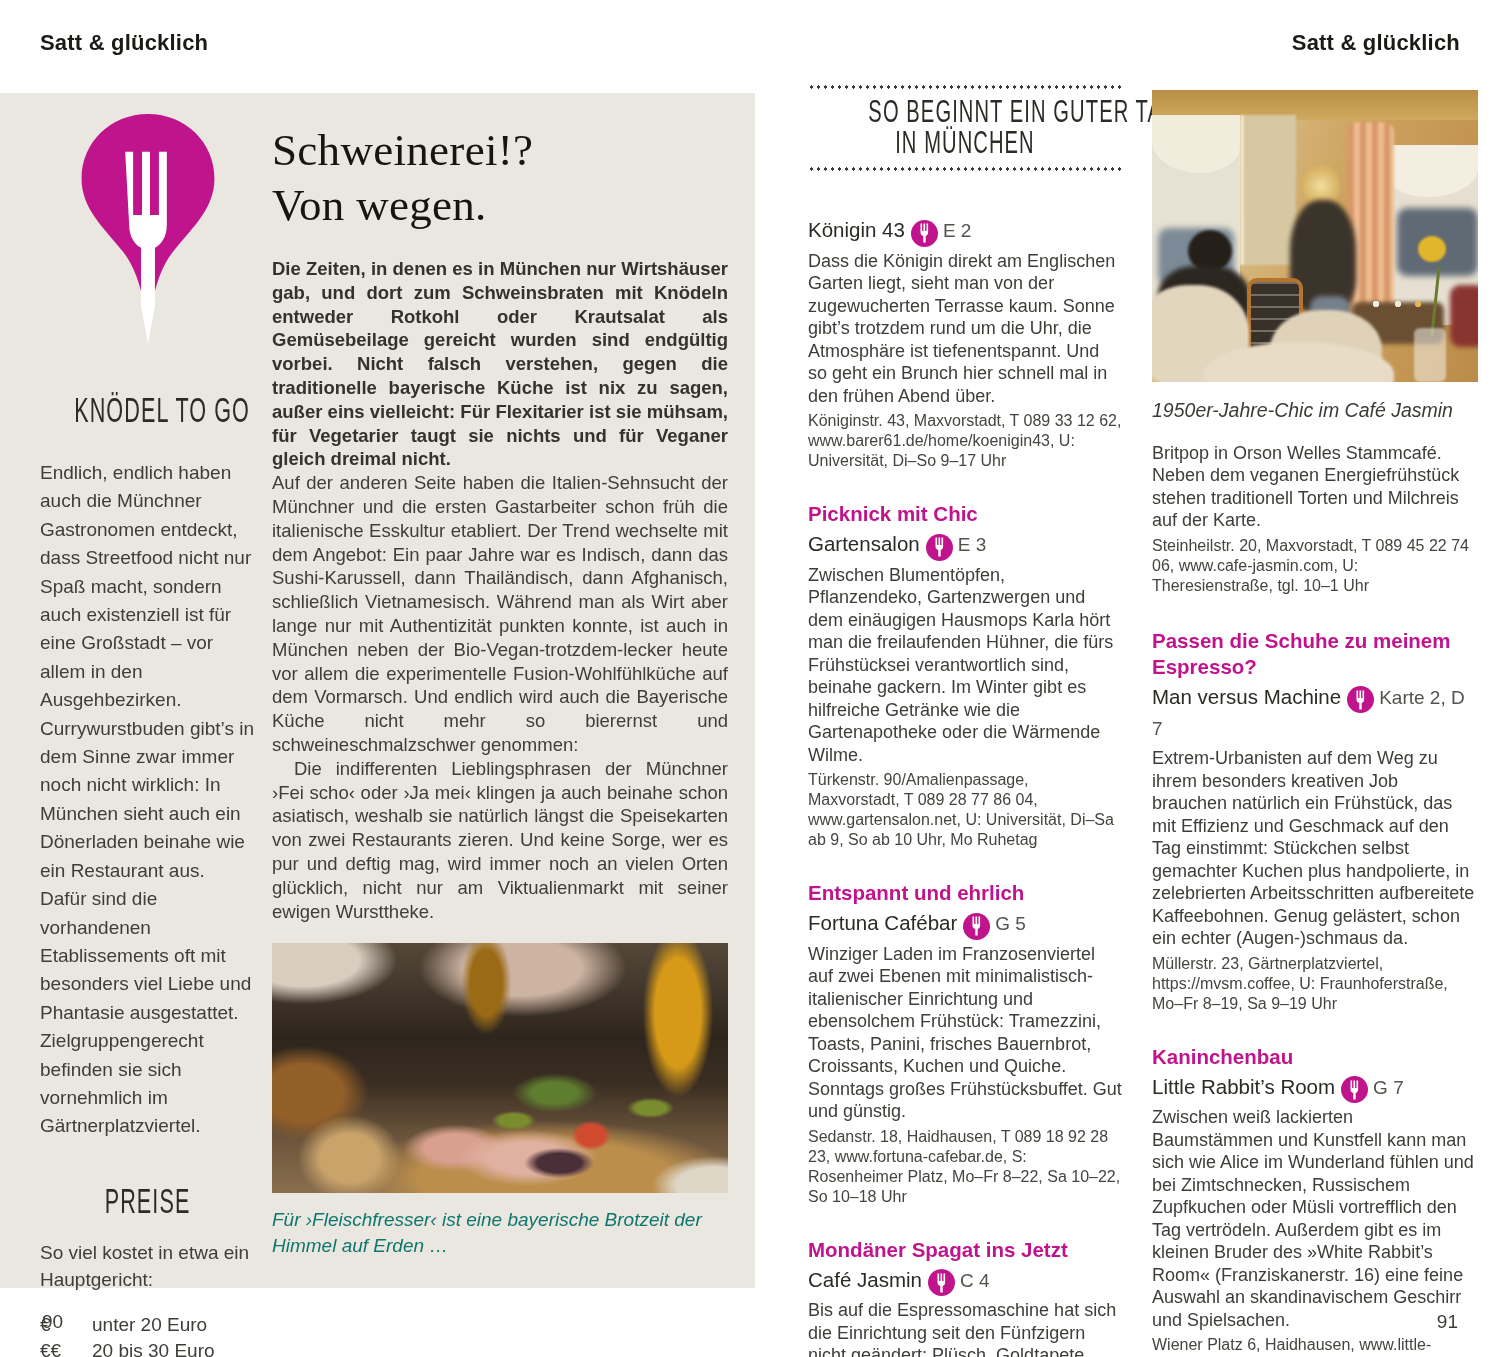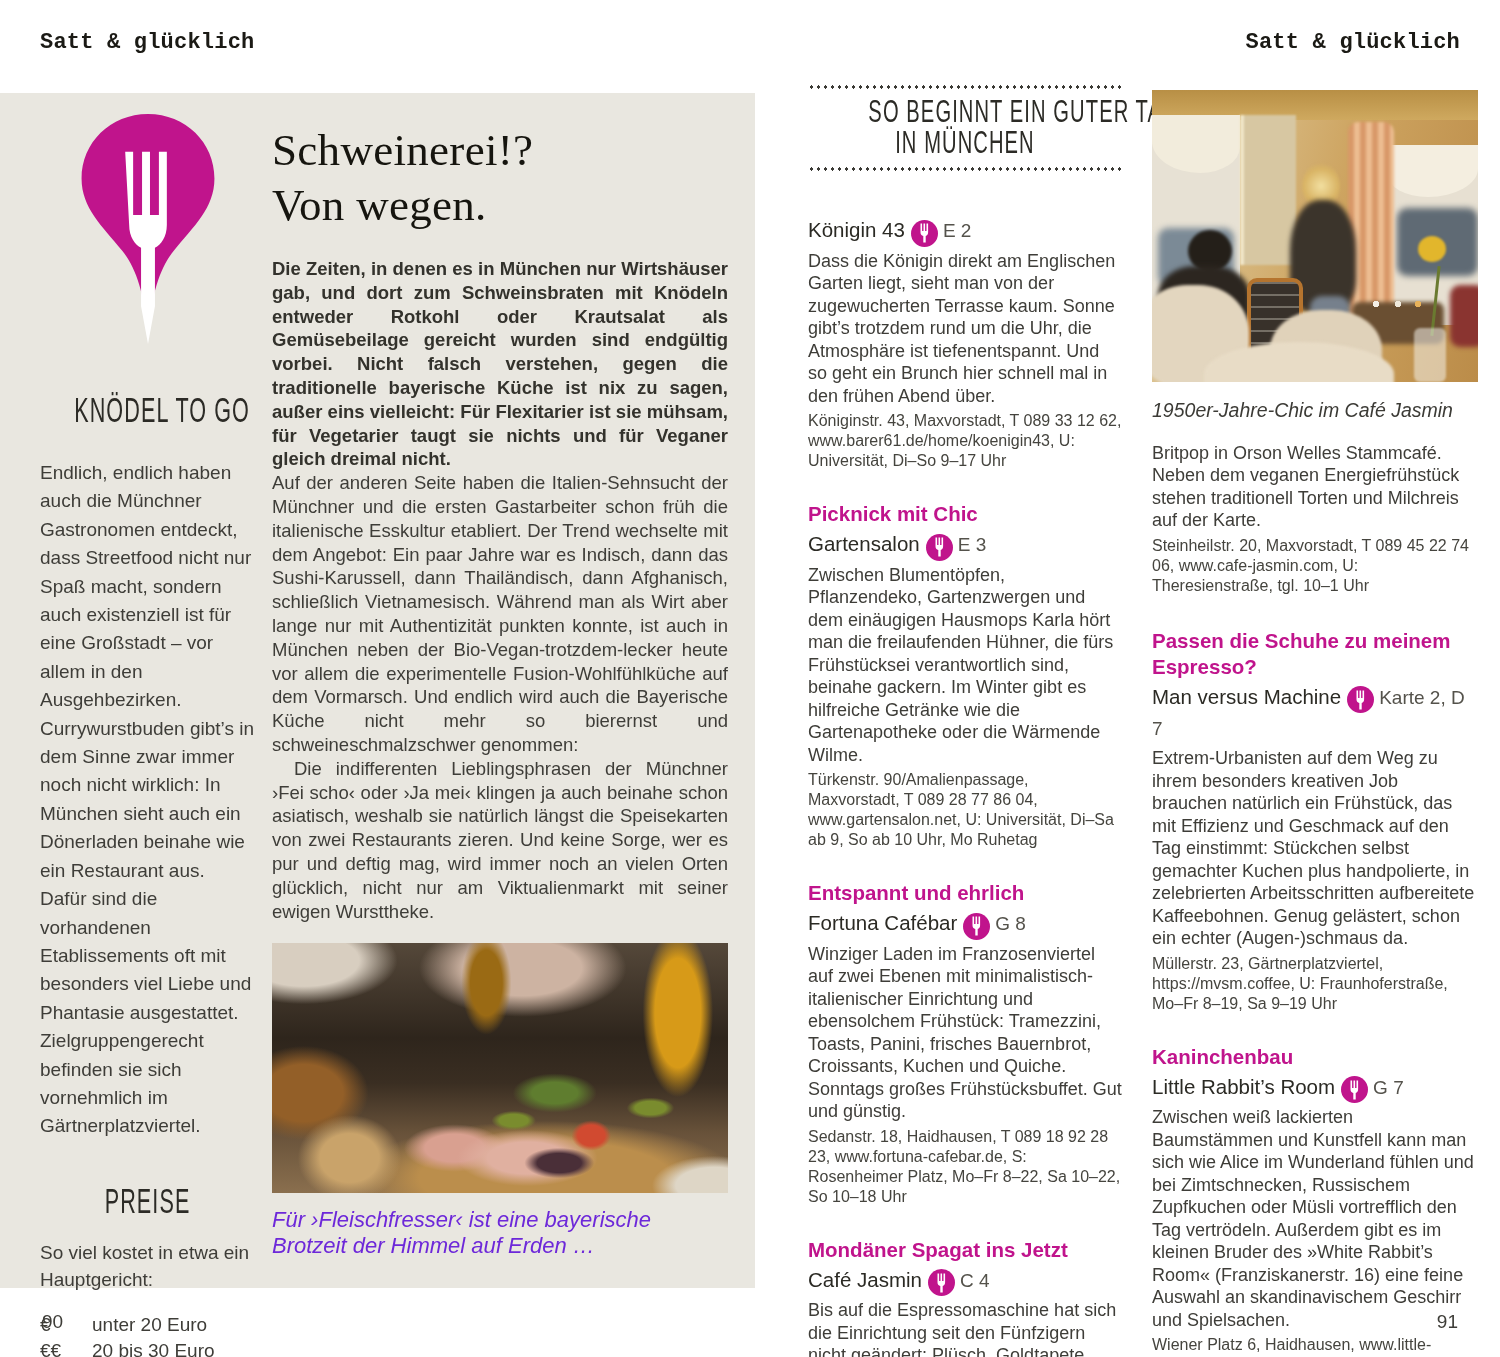--- a/index.html
+++ b/index.html
@@ -2,21 +2,21 @@
 <html><head>
 <meta charset="utf-8">
 <style>
   html,body { margin:0; padding:0; background:#fff; }
   .page {
     position:relative; width:1500px; height:1357px; background:#ffffff;
     font-family:"Liberation Sans", sans-serif; overflow:hidden;
     color:#3e3d38;
   }
   .running-head {
-    position:absolute; top:30px; font-family:Liberation Mono, monospace;
+    position:absolute; top:30px; font-family:Liberation Sans, sans-serif;
     font-weight:700; font-size:22px; color:#1b1a15; letter-spacing:0.2px;
   }
   .rh-left { left:40px; }
   .rh-right { right:40px; }
 
   .beige-panel {
     position:absolute; left:0; top:93px; width:755px; height:1195px;
     background:#e9e7e0;
   }
 
@@ -66,21 +66,21 @@
       radial-gradient(ellipse 85px 62px at 7% 60%, #935f28 0%, #935f28 46%, rgba(147,95,40,0) 76%),
       radial-gradient(ellipse 80px 38px at 97% 97%, #ded6c6 0%, #ded6c6 48%, rgba(222,214,198,0) 78%),
       radial-gradient(ellipse 230px 68px at 60% 94%, #bb8e4c 0%, #bb8e4c 55%, rgba(187,142,76,0) 84%),
       radial-gradient(ellipse 44px 105px at 89% 28%, #d79a18 0%, #d79a18 52%, rgba(215,154,24,0) 80%),
       radial-gradient(ellipse 33px 68px at 47% 16%, #9a6a14 0%, #9a6a14 48%, rgba(154,106,20,0) 76%),
       radial-gradient(ellipse 140px 66px at 55% 10%, #cdb3a2 0%, #cdb3a2 42%, rgba(205,179,162,0) 74%),
       radial-gradient(ellipse 120px 56px at 7% 7%, #d8cec0 0%, #d8cec0 46%, rgba(216,206,192,0) 78%),
       linear-gradient(180deg, #55483a 0%, #2e251c 38%, #3a2e22 56%, #68523a 76%, #8a6f4e 100%);
   }
   .caption {
-    margin-top:14px; font-style:italic; font-size:22px; line-height:26px; color:#6d28d9;
+    margin-top:14px; font-style:italic; font-size:19px; line-height:26px; color:#0f766e;
   }
 
   
   .col3 { position:absolute; left:808px; top:85px; width:314px; }
   .col4 { position:absolute; left:1152px; top:90px; width:326px; }
 
   .dotted {
     height:4px;
     background-image:radial-gradient(circle, #3b3a35 1.5px, rgba(59,58,53,0) 1.8px);
     background-size:7px 4px; background-repeat:repeat-x; background-position:0 50%;
@@ -231,21 +231,21 @@
       <p class="edetails">Türkenstr. 90/Amalienpassage, Maxvorstadt, T 089 28 77 86 04, www.gartensalon.net, U: Universität, Di–Sa ab 9, So ab 10 Uhr, Mo Ruhetag</p>
     </div>
 
     <div class="entry">
       <div class="tagline">Entspannt und ehrlich</div>
       <div class="name-row">
         <span class="ename">Fortuna Cafébar</span><span class="badge">
             <svg viewBox="0 0 44 100">
               <use href="#forkglyph"></use>
             </svg>
-          </span><span class="mapref">G 8</span>
+          </span><span class="mapref">G 5</span>
       </div>
       <p class="ebody">Winziger Laden im Franzosenviertel auf zwei Ebenen mit minimalistisch-italienischer Einrichtung und ebensolchem Frühstück: Tramezzini, Toasts, Panini, frisches Bauernbrot, Croissants, Kuchen und Quiche. Sonntags großes Frühstücksbuffet. Gut und günstig.</p>
       <p class="edetails">Sedanstr. 18, Haidhausen, T 089 18 92 28 23, www.fortuna-cafebar.de, S: Rosenheimer Platz, Mo–Fr 8–22, Sa 10–22, So 10–18 Uhr</p>
     </div>
 
     <div class="entry">
       <div class="tagline">Mondäner Spagat ins Jetzt</div>
       <div class="name-row">
         <span class="ename">Café Jasmin</span><span class="badge">
             <svg viewBox="0 0 44 100">

